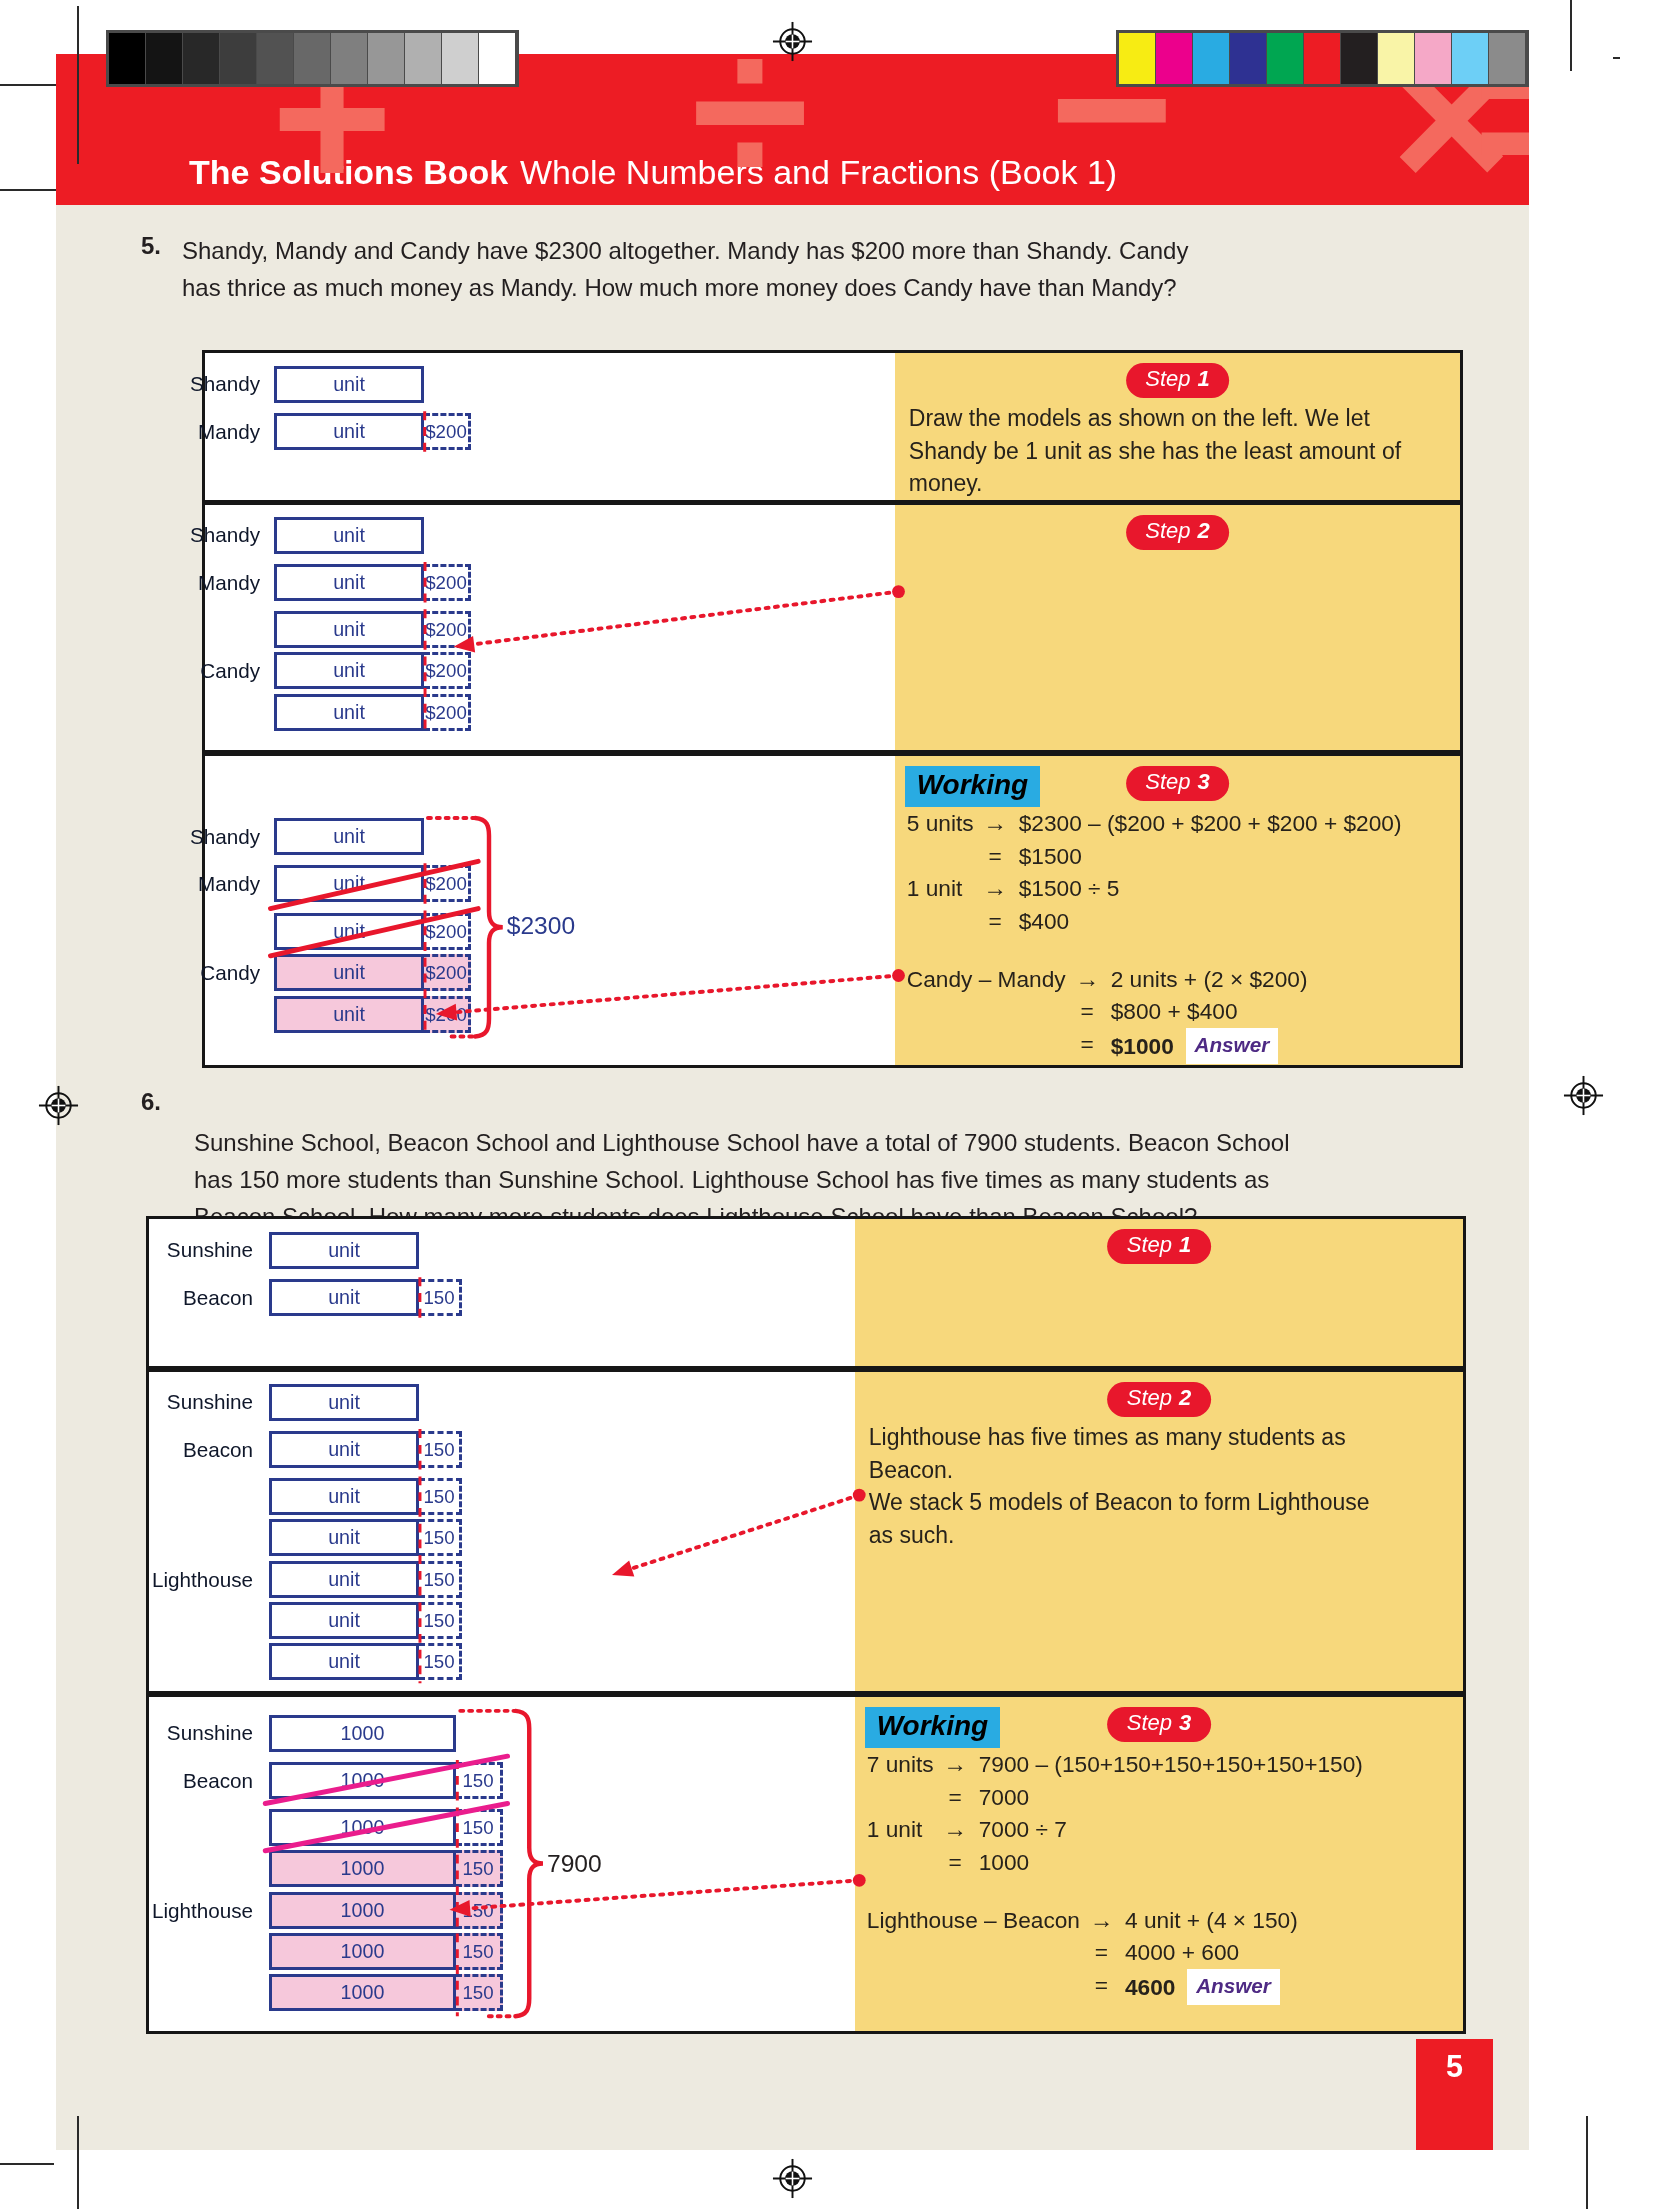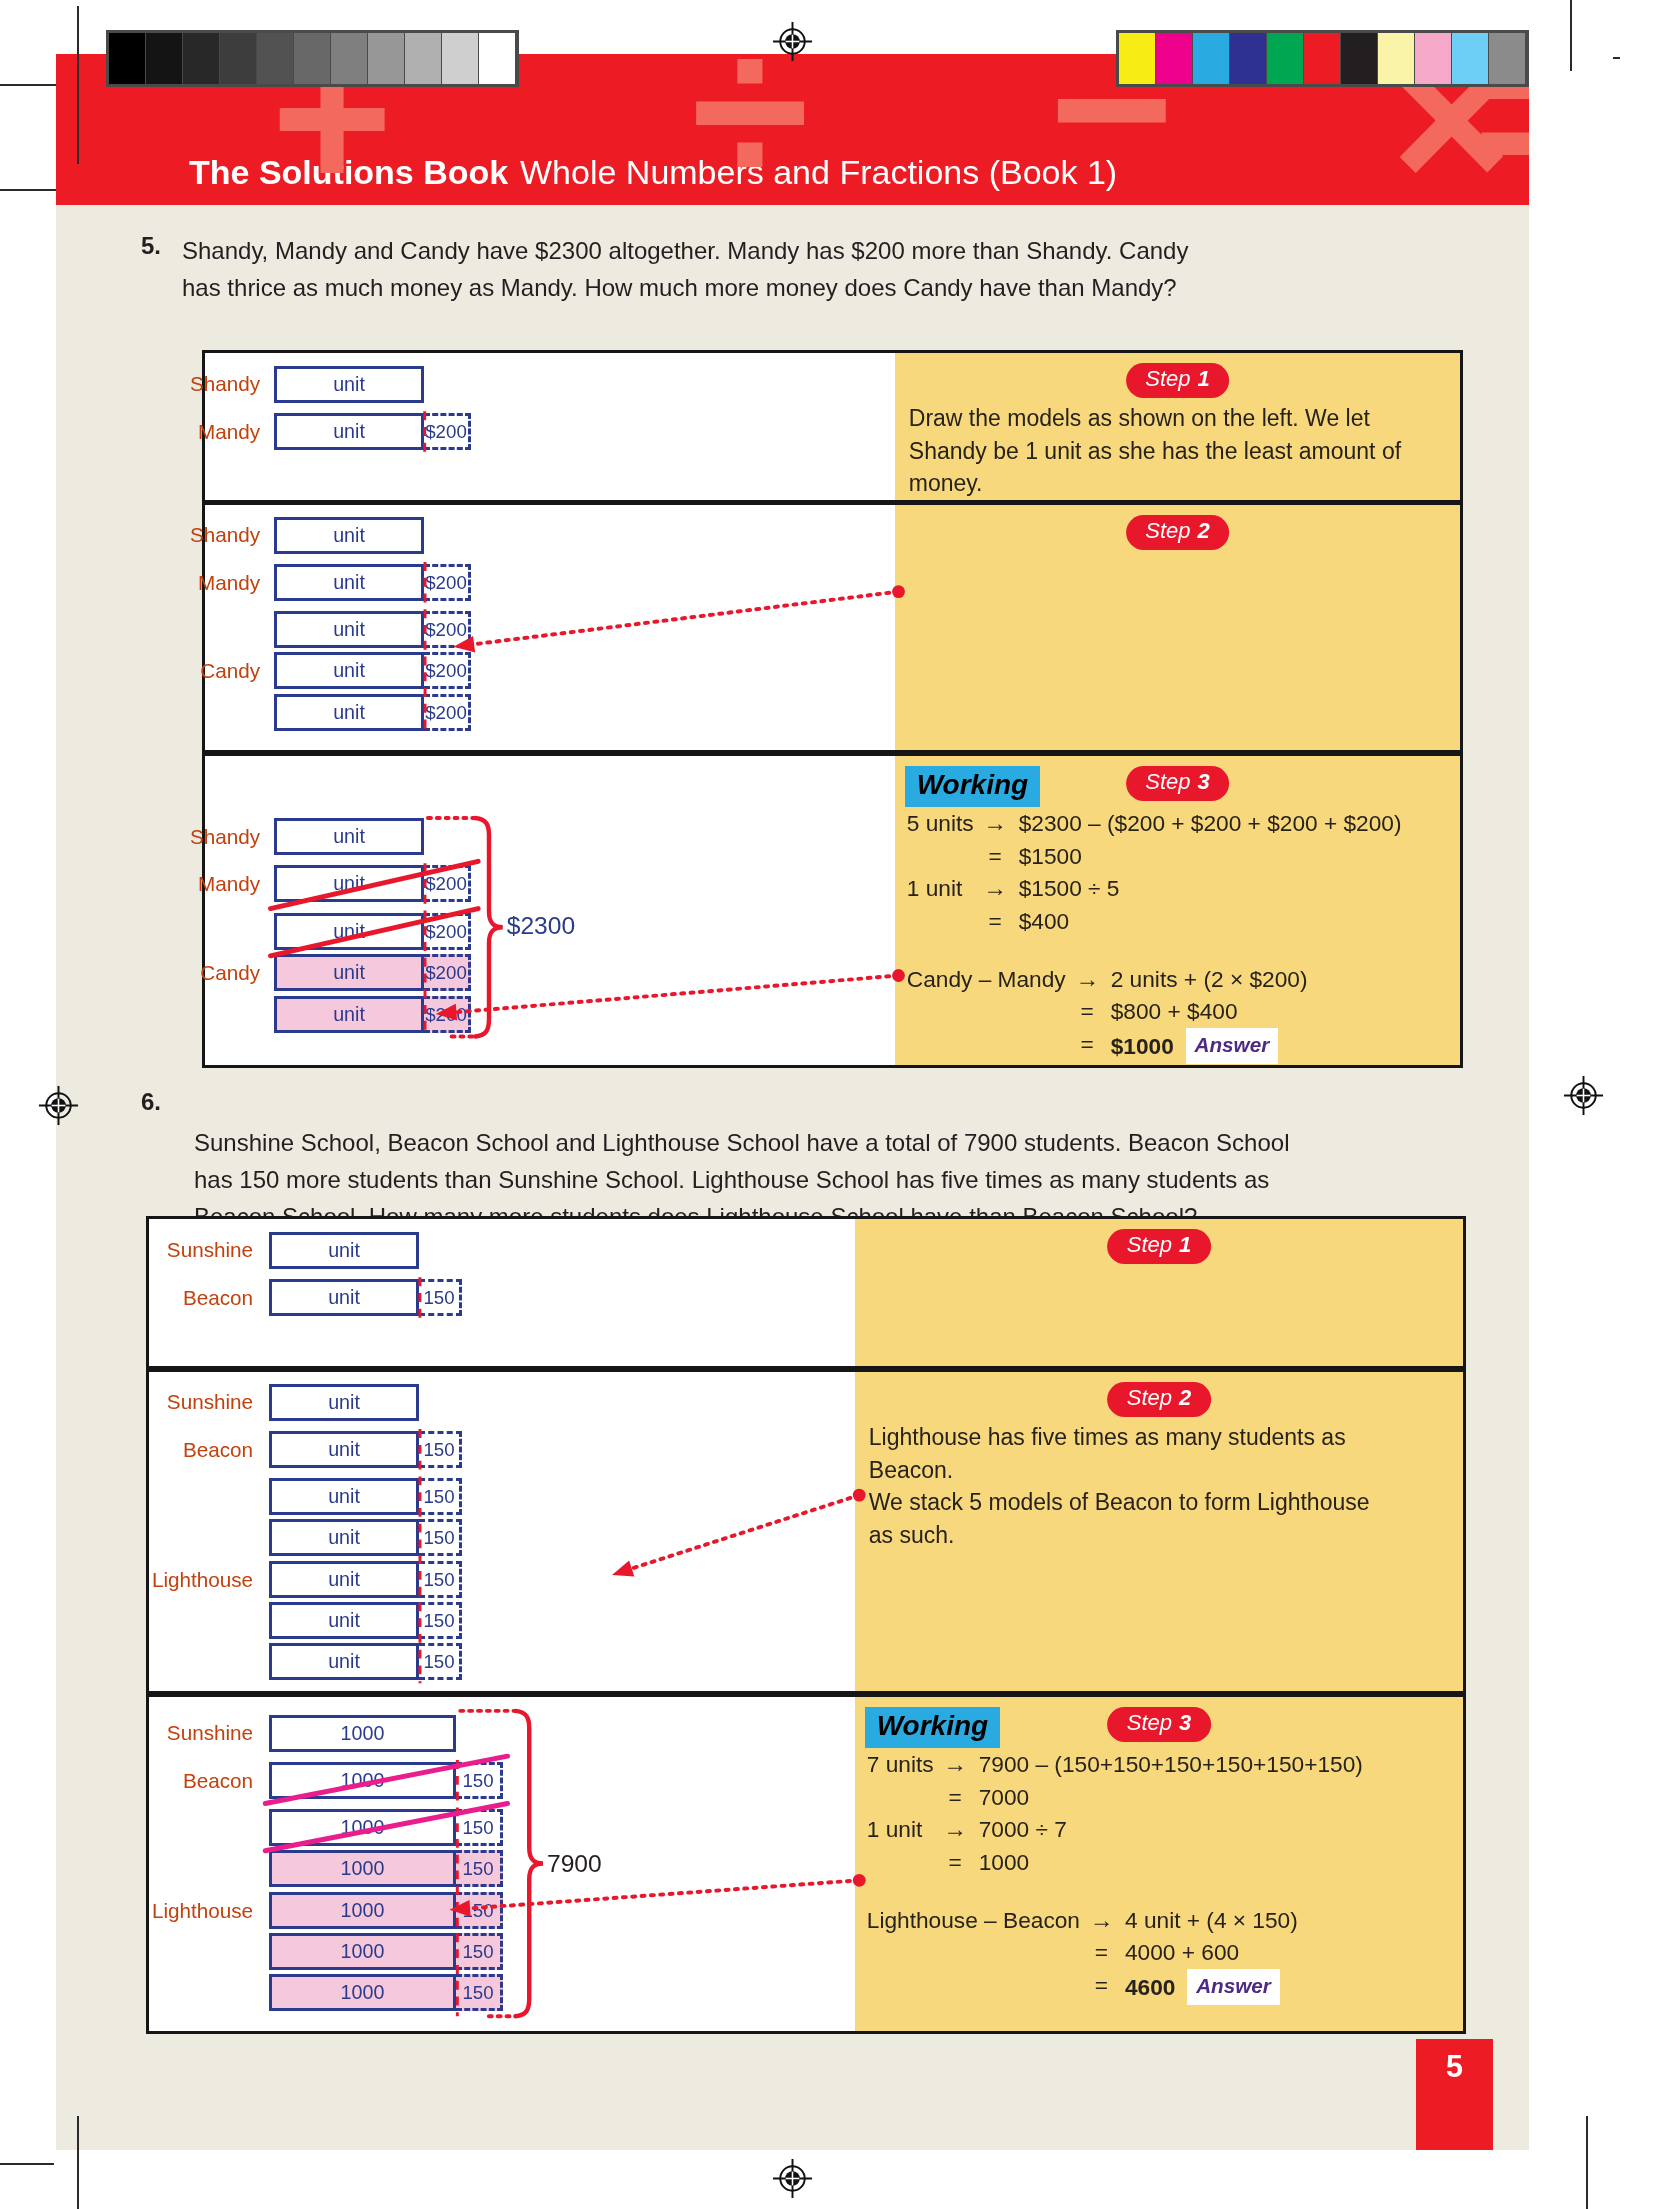--- a/index.html
+++ b/index.html
@@ -30,21 +30,21 @@
   .wgrid + .wgrid{margin-top:25.6px;}
   .wl{grid-column:1;white-space:nowrap;}
   .wo{grid-column:2;text-align:center;}
   .wo.arr{font-weight:700;font-size:23.6px;}
   .wr{grid-column:3;padding-left:2px;white-space:nowrap;}
   .wr b{font-weight:800;}
   .answer-badge{display:inline-block;background:#ffffff;color:#4E2A84;font-style:italic;font-weight:700;
       font-size:20.7px;padding:1px 8.9px 3px;margin-left:11.8px;vertical-align:2px;}
   .group{position:absolute;}
   .glabel{position:absolute;left:0;top:0;bottom:0;display:flex;align-items:center;justify-content:flex-end;
-      font-size:20.7px;color:#c2410c;padding-right:7.9px;box-sizing:border-box;text-align:center;}
+      font-size:20.7px;color:#0f172a;padding-right:7.9px;box-sizing:border-box;text-align:center;}
   .mrow-main{position:absolute;height:37px;background:#fff;border:3.9px solid #2A3A8C;box-sizing:border-box;
       display:flex;align-items:center;justify-content:center;font-size:19.7px;color:#2A3A8C;}
   .mrow-extra{position:absolute;height:37px;border:3.9px dashed #2A3A8C;border-left:none;box-sizing:border-box;
       display:flex;align-items:center;justify-content:center;font-size:18.7px;color:#2A3A8C;}
   .shaded{background:#F6C8DB;}
   .overlay{position:absolute;left:0;top:0;z-index:6;pointer-events:none;}
   .pagenum{position:absolute;left:1416px;top:2039px;width:77px;height:111px;background:#ED1C24;
       color:#fff;font-weight:700;font-size:30.5px;text-align:center;padding-top:9.9px;box-sizing:border-box;}
 </style>
 </head>

